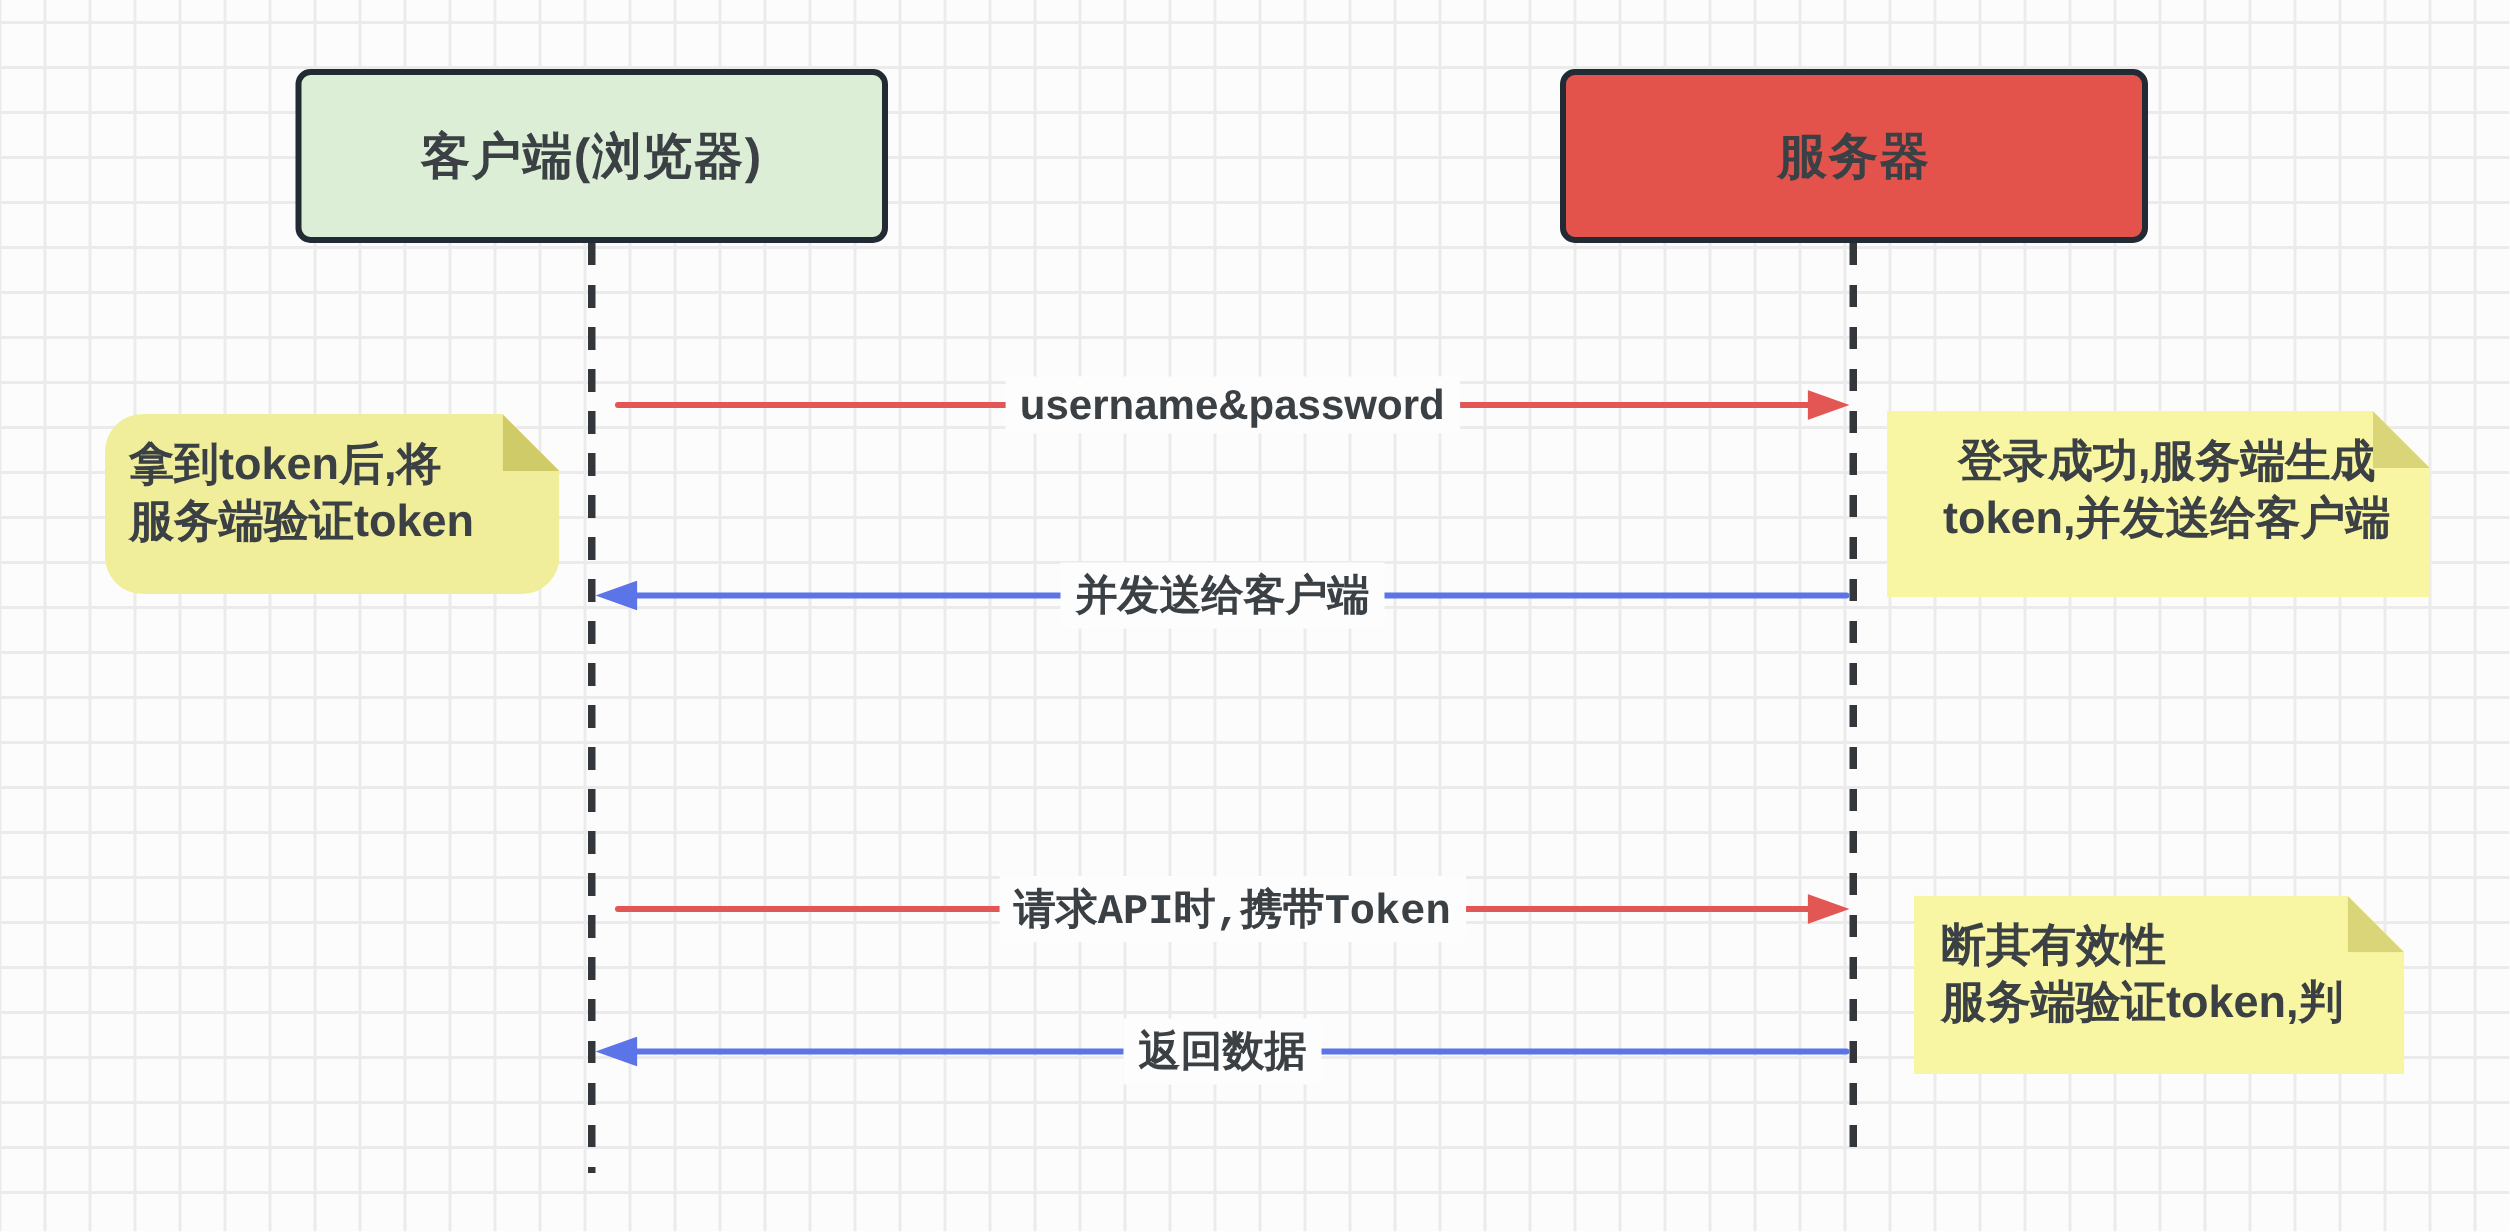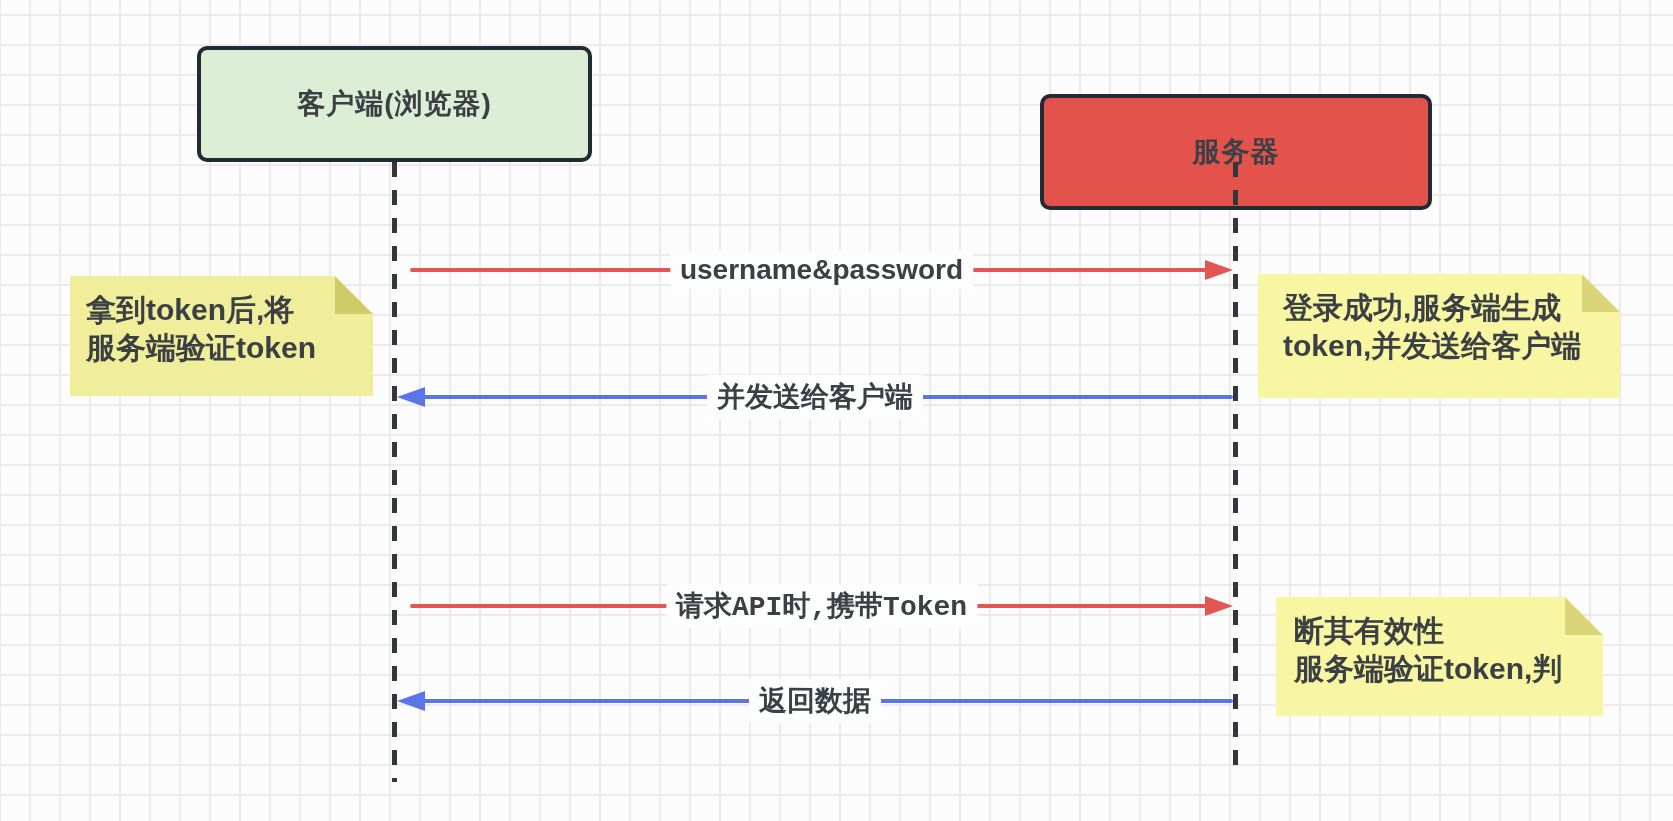--- a/index.html
+++ b/index.html
@@ -21,21 +21,21 @@
   }
 
   
   .actor {
     position: absolute;
     border: 4px solid #222b34;
     border-radius: 10px;
     display: flex;
     align-items: center;
     justify-content: center;
-    font-size: 28px;
+    font-size: 33px;
     letter-spacing: 1px;
   }
   .actor-client { left: 197px; top: 46px; width: 395px; height: 116px; background: #ddeed6; }
   .actor-server { left: 1040px; top: 46px; width: 392px; height: 116px; background: #e3524b; }
 
   
   .lifeline {
     position: absolute;
     width: 5px;
     background: repeating-linear-gradient(to bottom, #33373b 0 15px, transparent 15px 28px);
@@ -76,33 +76,33 @@
     clip-path: polygon(0 0, calc(100% - 38px) 0, 100% 38px, 100% 100%, 0 100%);
   }
   .note .fold {
     position: absolute;
     top: 0; right: 0;
     width: 38px; height: 38px;
     clip-path: polygon(0 0, 100% 100%, 0 100%);
   }
   .note-left { left: 70px;   top: 276px; width: 303px; height: 120px; background: #f0ee9b; }
   .note-left .fold { background: #cfcb68; }
-  .note-rt   { left: 1258px; top: 274px; width: 362px; height: 124px; background: #f9f6a3; padding-left: 25px; }
+  .note-rt   { left: 1258px; top: 274px; width: 362px; height: 124px; background: #f9f6a3; padding-left: 25px; text-align: center; }
   .note-rb   { left: 1276px; top: 597px; width: 327px; height: 119px; background: #f9f6a3; padding-left: 18px; }
   .note-rt .fold, .note-rb .fold { background: #d9d578; }
 </style>
 </head>
 <body>
 
 <div class="canvas">
 
   <div class="actor actor-client" style="background-color: rgb(221, 238, 214);">
     <span>客户端(浏览器)</span>
   </div>
-  <div class="actor actor-server" style="background-color: rgb(227, 82, 75); margin-top: 48px;">
+  <div class="actor actor-server" style="background-color: rgb(227, 82, 75);">
     <span>服务器</span>
   </div>
 
   <div class="lifeline lifeline-client"></div>
   <div class="lifeline lifeline-server"></div>
 
   <div class="message msg-1 dir-right c-red">
     <div class="msg-line" style="background-color: rgb(226, 86, 83);"></div>
     <div class="msg-head" style="background-color: rgb(226, 86, 83);"></div>
     <span class="msg-label">username&amp;password</span>
@@ -119,21 +119,21 @@
     <div class="msg-head" style="background-color: rgb(226, 86, 83);"></div>
     <span class="msg-label">请求API时,携带Token</span>
   </div>
 
   <div class="message msg-4 dir-left c-blue">
     <div class="msg-line" style="background-color: rgb(91, 116, 232);"></div>
     <div class="msg-head" style="background-color: rgb(91, 116, 232);"></div>
     <span class="msg-label">返回数据</span>
   </div>
 
-  <div class="note note-left" style="background-color: rgb(240, 238, 155);">
+  <div class="note note-left" style="background-color: rgb(240, 238, 155); border-radius: 25px;">
     <div class="fold" style="background-color: rgb(207, 203, 104);"></div>
     <div>拿到token后,将</div>
     <div>服务端验证token</div>
   </div>
 
   <div class="note note-rt" style="background-color: rgb(249, 246, 163);">
     <div class="fold" style="background-color: rgb(217, 213, 120);"></div>
     <div>登录成功,服务端生成</div>
     <div>token,并发送给客户端</div>
   </div>

